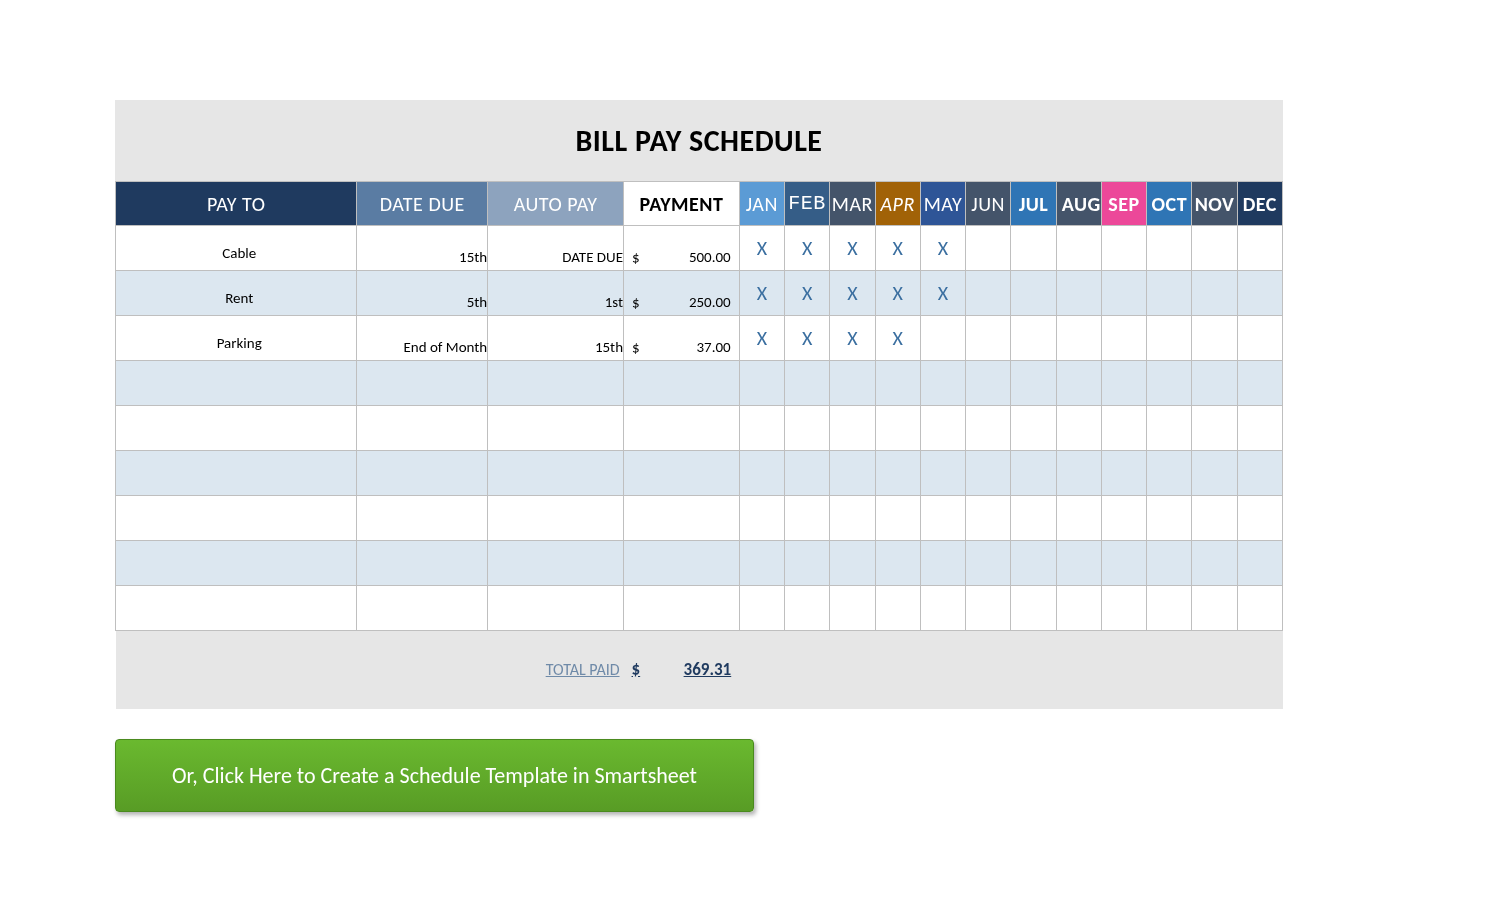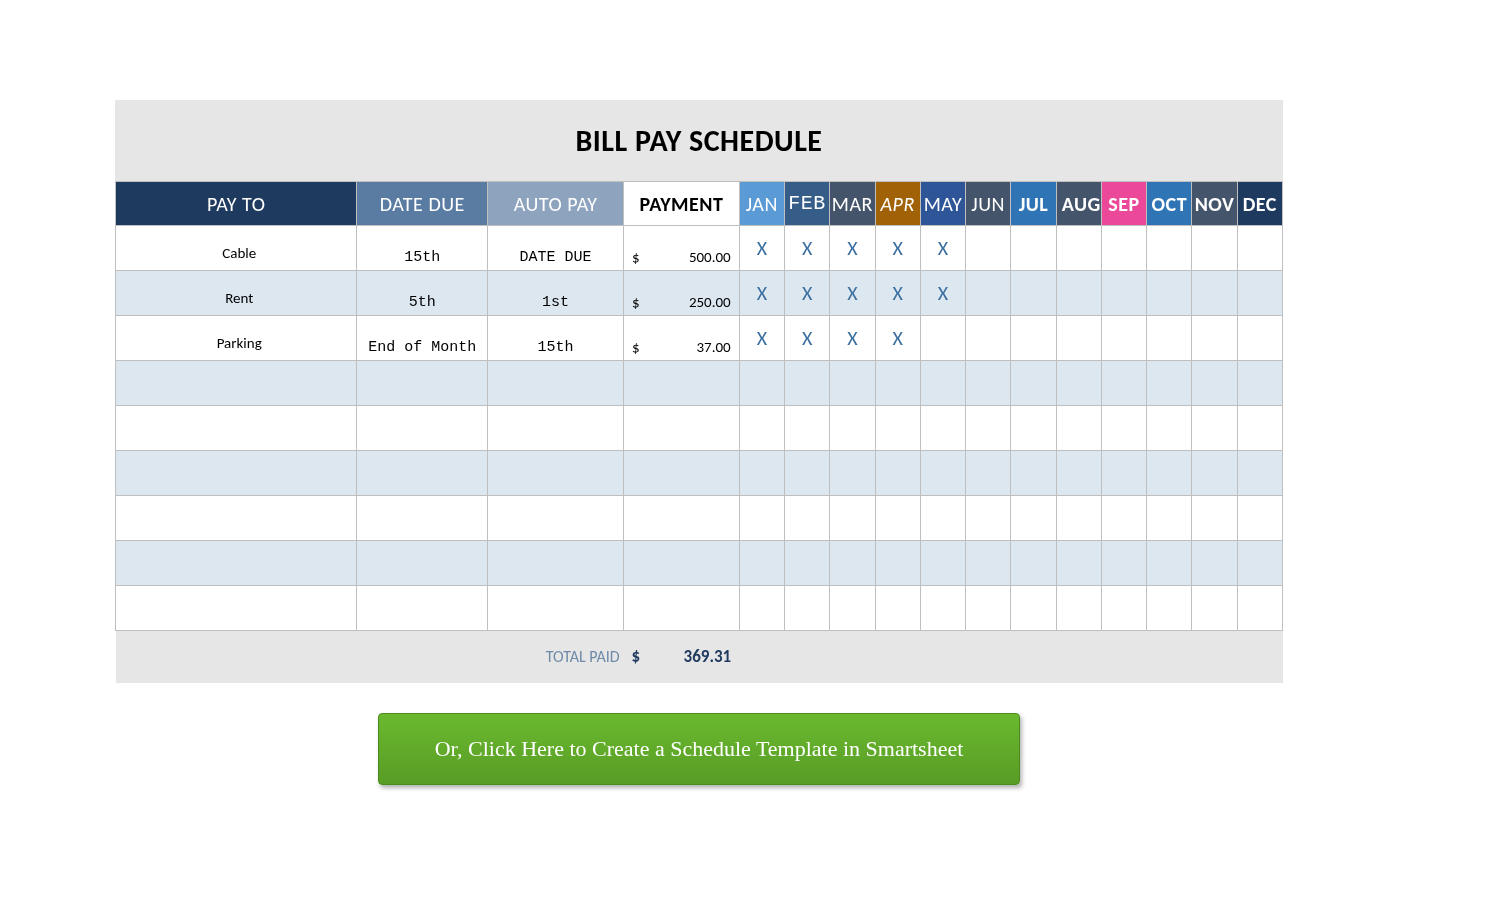--- a/index.html
+++ b/index.html
@@ -58,49 +58,50 @@
   .h-aug   { background:#44546a; font-weight:bold;text-align:right; }
   .h-sep   { background:#ec4899; font-weight:bold; }
   .h-oct   { background:#2f75b5; font-weight:bold; }
   .h-nov   { background:#44546a; font-weight:bold; }
   .h-dec   { background:#1f3a5f; font-weight:bold; }
 
   .row-even td { background:#dce7f0; }
   .row-odd td  { background:#ffffff; }
 
   .cell-payto { padding-left:6px; vertical-align:bottom; text-align:center; padding-bottom:8px; }
-  .cell-center { text-align:center; vertical-align:bottom; padding-bottom:4px;font-family:Liberation Mono, monospace; }
+  .cell-center { text-align:right; vertical-align:bottom; padding-bottom:4px; }
   .cell-pay {
     vertical-align:bottom; padding-bottom:4px;
     display:flex; justify-content:space-between; align-items:flex-end;
     padding-left:8px; padding-right:8px; height:44px;
   }
   .cell-x {
     text-align:center; vertical-align:middle;
     color:#3b6fa0; font-size:20px;
   }
 
   .footer-row td {
     background:#e6e6e6;
     border: none;
-    height: 52px;
+    height: 78px;
+    text-decoration: underline;
   }
   .total-label {
     text-align:right; color:#6f8aa8; font-size:16px;
     padding-right:4px;
   }
   .total-val {
     font-weight:bold; color:#1f3a5f; font-size:17px;
     padding-left:8px; padding-right:8px;
   }
   .total-val .curwrap {
     display:flex; justify-content:space-between;
   }
 
-  .cta-wrap { text-align:center; margin-top:30px;font-family:Liberation Serif, serif; }
+  .cta-wrap { margin-top:30px; }
   .cta {
     display:inline-block;
     background: linear-gradient(#6ab92f, #589c25);
     color:#fff;
     font-size:22px;
     padding:22px 56px;
     border-radius:4px;
     border:1px solid #4a8a1e;
     box-shadow: 2px 3px 4px rgba(0,0,0,0.3);
   }

